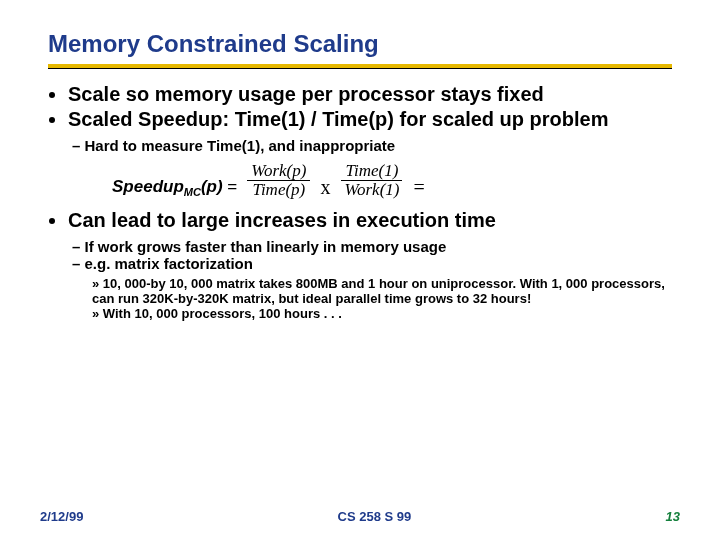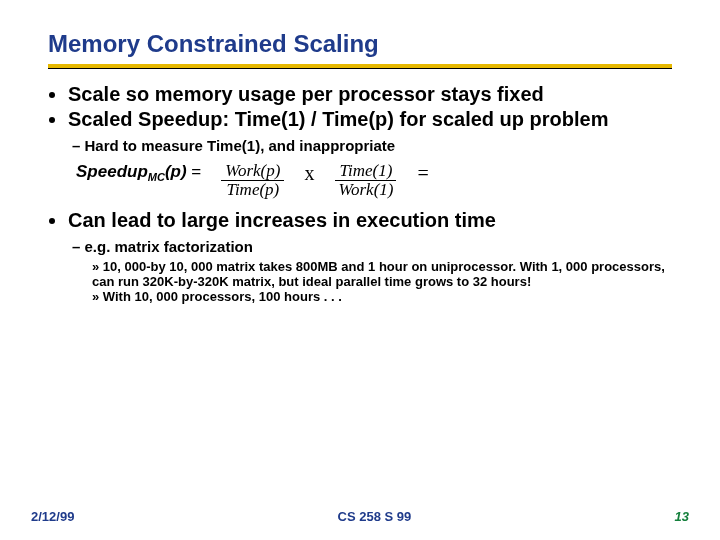--- a/index.html
+++ b/index.html
@@ -53,25 +53,25 @@
   ul.sub2 {
     list-style: none;
     margin: 2px 0 4px 0;
     padding-left: 44px;
     font-size: 13px;
     font-weight: bold;
   }
   ul.sub2 > li::before { content: "» "; }
 
   .formula {
-    margin: 8px 0 10px 28px;
+    margin: 8px 0 10px 64px;
     font-size: 17px;
     display: flex;
-    align-items: flex-start;
-    gap: 20px;
+    align-items: flex-end;
+    gap: 10px;
   }
   .lhs {
     font-weight: bold;
     font-style: italic;
     white-space: nowrap;
   }
   .lhs .sub { font-size: 11px; vertical-align: sub; font-style: italic; }
   .lhs .eqsign { font-style: normal; font-weight: normal; }
   .frac {
     display: inline-flex;
@@ -83,21 +83,21 @@
   }
   .frac .num { border-bottom: 1.5px solid #000; padding: 0 4px; }
   .frac .den { padding: 0 4px; }
   .op { font-family: "Times New Roman", Times, serif; font-size: 20px; }
   .footer {
     position: absolute;
     left: 0;
     bottom: 16px;
     width: 720px;
     box-sizing: border-box;
-    padding: 0 31px;
+    padding: 0 40px;
     display: flex;
     justify-content: space-between;
     font-size: 13px;
     font-weight: bold;
   }
   .footer .date  { color: #1f3b8b; }
   .footer .course{ color: #1f3b8b; }
   .footer .page  { color: #15803d; font-style: italic; }
 </style>
 </head>
@@ -132,20 +132,21 @@
       <span class="den">Work(1)</span>
     </span>
     <span class="op">=</span>
   </div>
 
   <ul class="top">
     <li>Can lead to large increases in execution time</li>
   </ul>
 
   <ul class="sub">
+    <li>If work grows faster than linearly in memory usage</li>
     <li>e.g. matrix factorization</li>
   </ul>
 
   <ul class="sub2">
     <li>10, 000-by 10, 000 matrix takes 800MB and 1 hour on uniprocessor.  With 1, 000 processors,  can run 320K-by-320K matrix, but ideal parallel time grows to 32 hours!</li>
     <li>With 10, 000 processors, 100 hours . . .</li>
   </ul>
 
 </div>
 

